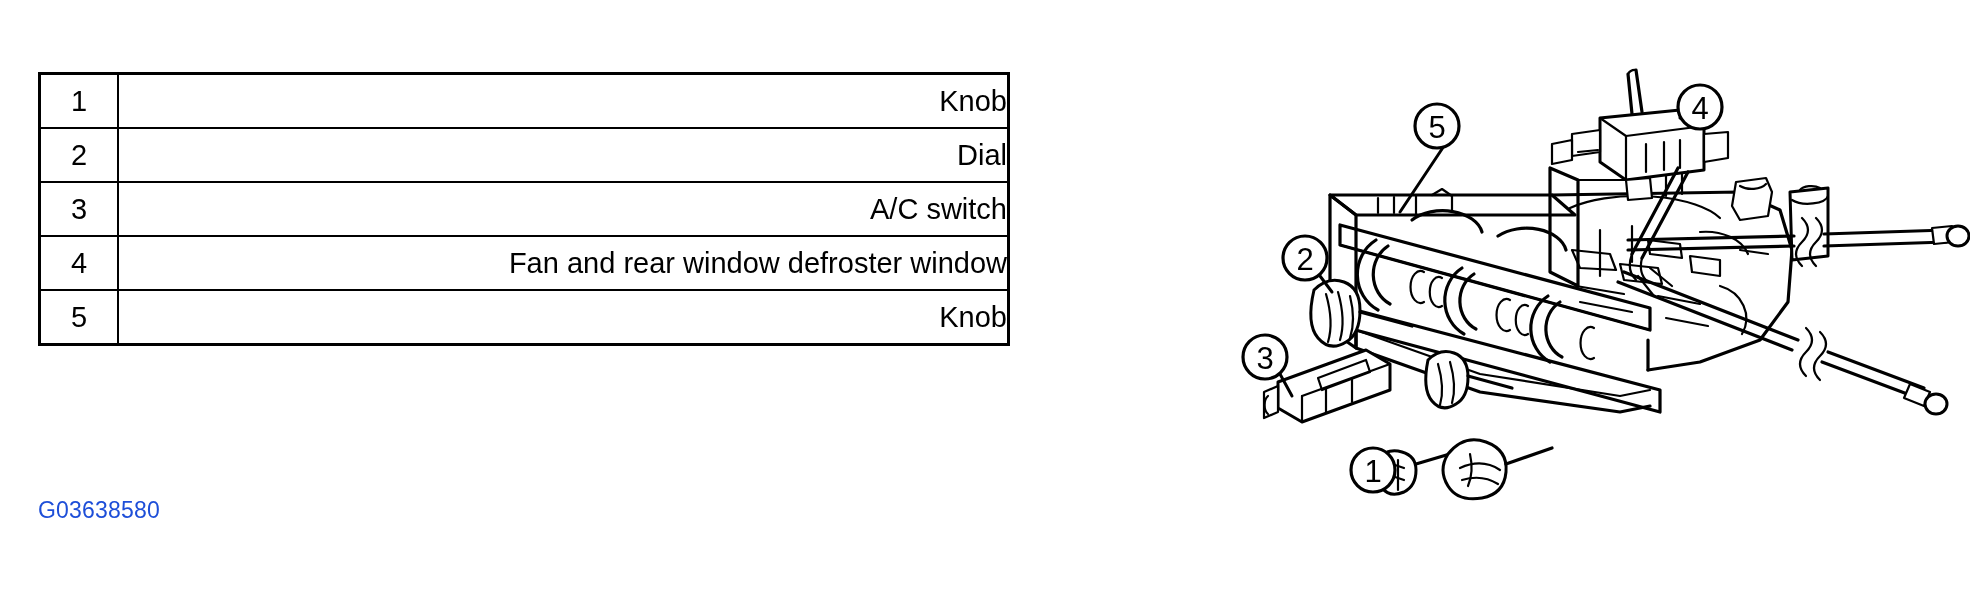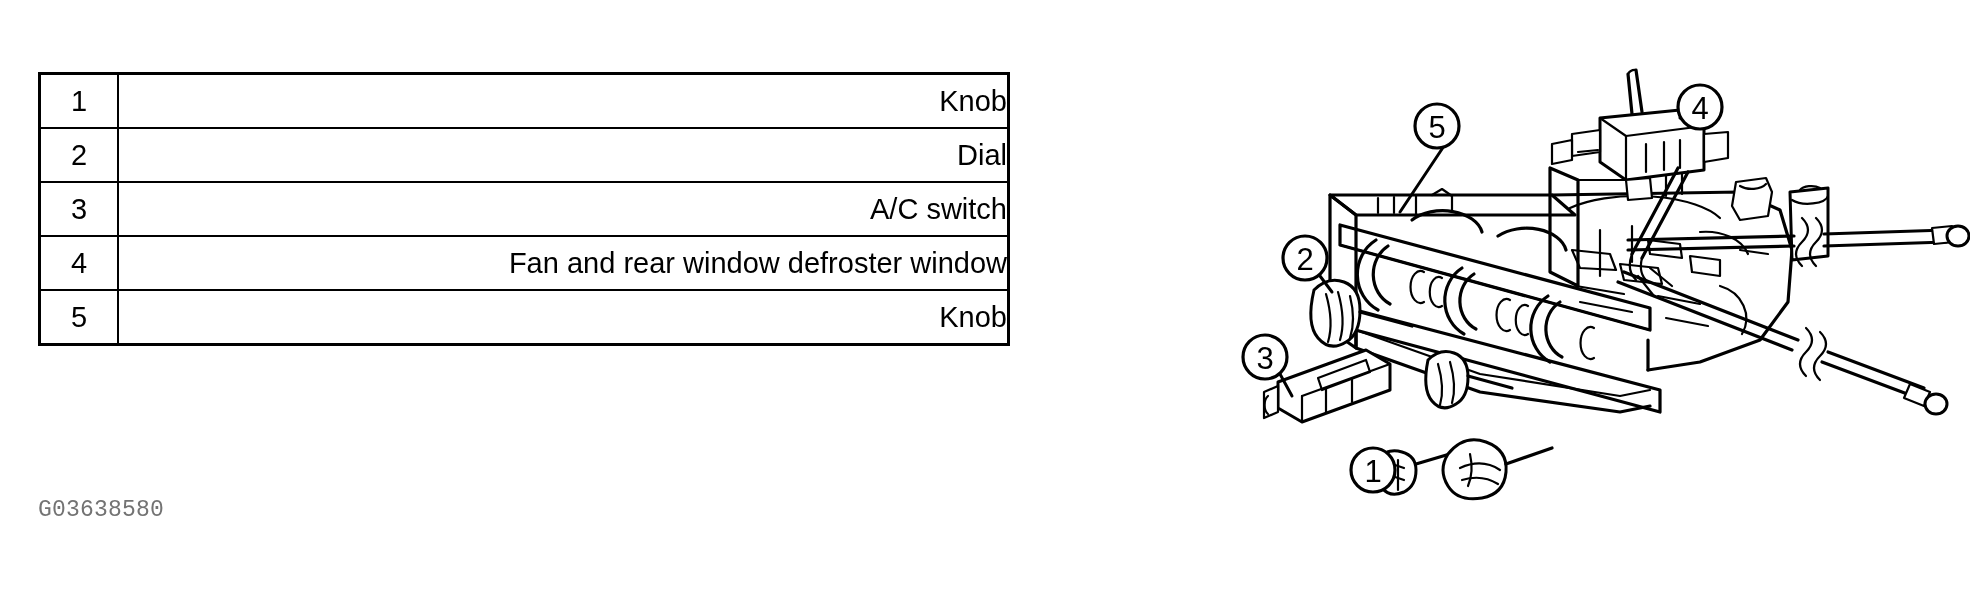--- a/index.html
+++ b/index.html
@@ -53,22 +53,22 @@
     border: 3px solid #000000;
   }
 
   
   #figure-caption {
     position: absolute;
     left: 38px;
     top: 497px;
     font-size: 23px;
     letter-spacing: 0.2px;
-    font-family: Liberation Mono, monospace;
-    color: #737373;
+    font-family: Liberation Sans, sans-serif;
+    color: #1d4ed8;
     white-space: nowrap;
   }
 
   
   #illustration {
     position: absolute;
     left: 1180px;
     top: 40px;
     width: 790px;
     height: 480px;

